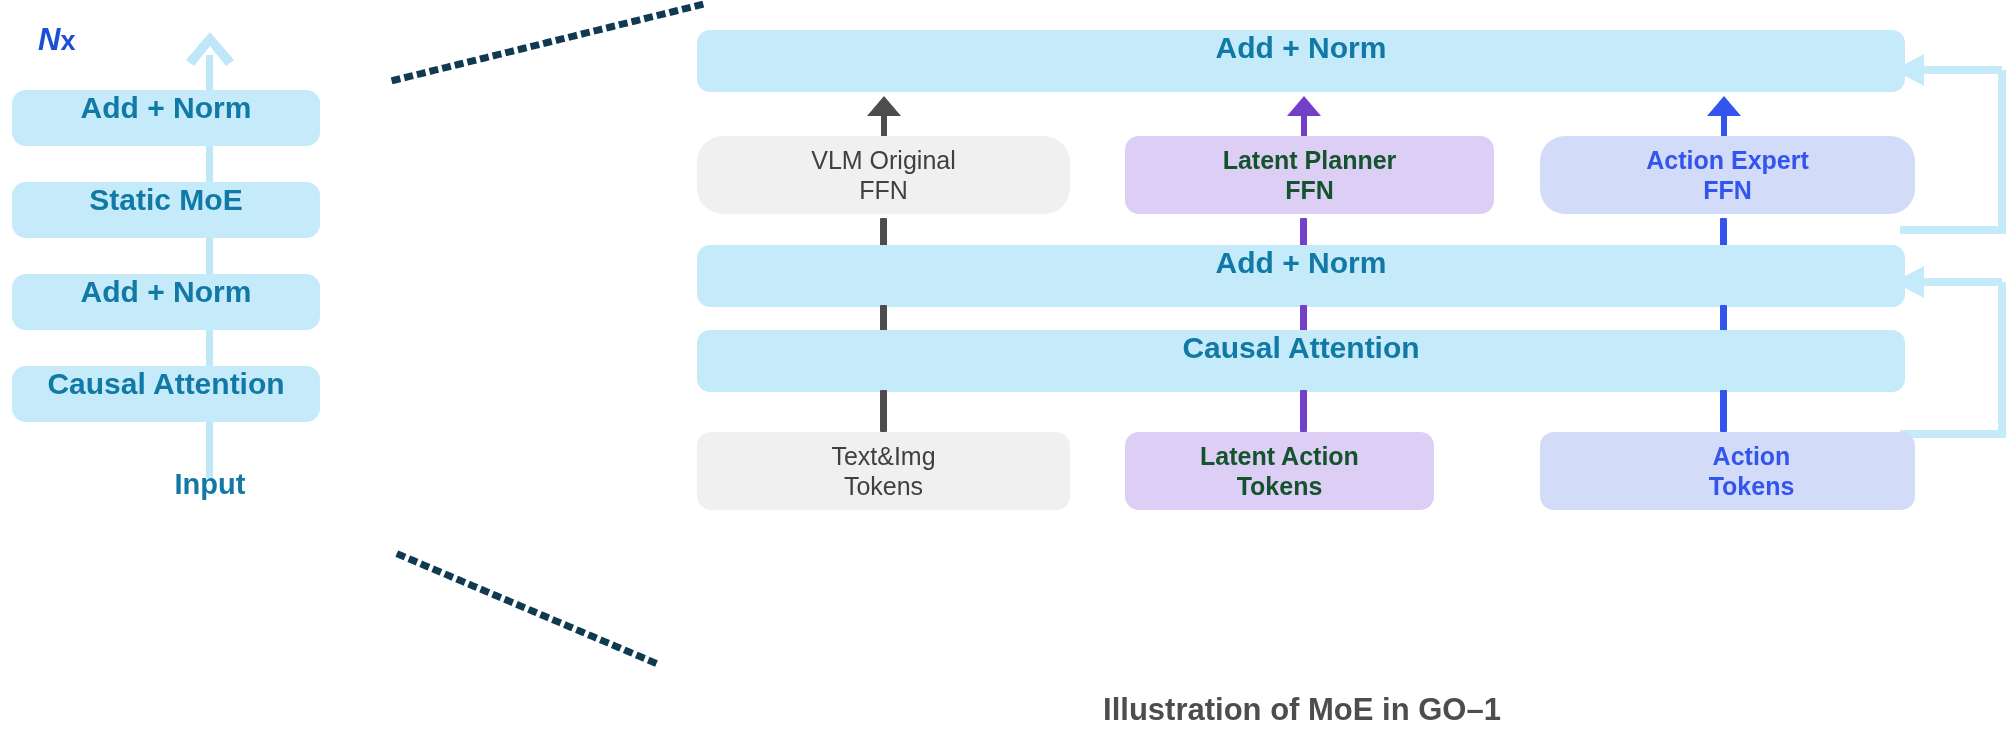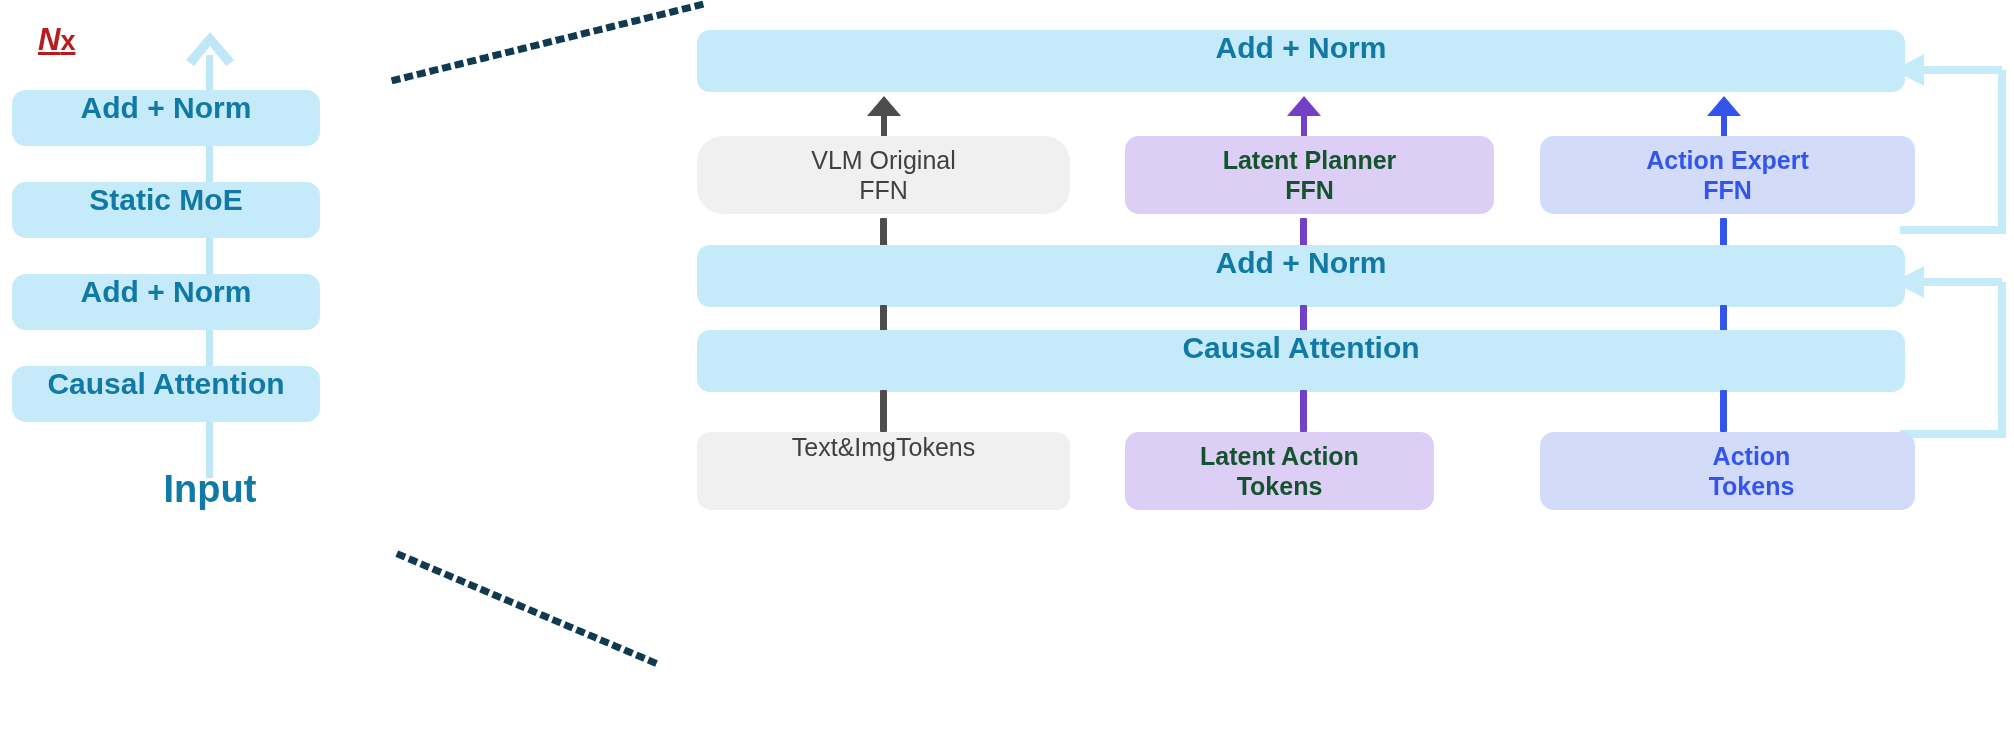--- a/index.html
+++ b/index.html
@@ -37,31 +37,30 @@
     font-weight: bold;
     border-radius: 14px;
   }
   .lspine {
     position: absolute;
     width: 7px;
     background: #BFE7F8;
   }
   .lnx {
     position: absolute;
-    color: #b91c1c;
+    color: #1d4ed8;
     font-size: 31px;
     font-weight: bold;
-    text-decoration: underline;
   }
   .lnx .n { font-style: italic; }
   .lnx .x { font-style: normal; font-weight: bold; font-size: 27px; }
   .linput {
     position: absolute;
     color: #1179A5;
-    font-size: 38px;
+    font-size: 29px;
     font-weight: bold;
     text-align: center;
     width: 300px;
   }
 
   
   .band {
     background: #C5EAFA;
     color: #1179A5;
     font-size: 30px;
@@ -188,21 +187,21 @@
   <div class="box col-grey" style="left:697px; top:136px; width:373px; height:78px; flex-direction:column;border-radius:26px;">
     <span>VLM Original</span>
     <span>FFN</span>
   </div>
 
   <div class="box col-purple" style="left:1125px; top:136px; width:369px; height:78px; flex-direction:column;">
     <span>Latent Planner</span>
     <span>FFN</span>
   </div>
 
-  <div class="box col-blue" style="left:1540px; top:136px; width:375px; height:78px; flex-direction:column;">
+  <div class="box col-blue" style="left:1540px; top:136px; width:375px; height:78px; flex-direction:column;border-radius:25px;">
     <span>Action Expert</span>
     <span>FFN</span>
   </div>
 
   <div class="vline grey" style="left:880px;  top:218px; height:72px;"></div>
   <div class="vline purple" style="left:1300px; top:218px; height:72px;"></div>
   <div class="vline blue" style="left:1720px; top:218px; height:72px;"></div>
 
   <div class="box band" style="left:697px; top:245px; width:1208px; height:62px;">
     <span>Add + Norm</span>
@@ -213,29 +212,30 @@
   <div class="vline blue" style="left:1720px; top:305px; height:30px;"></div>
 
   <div class="box band" style="left:697px; top:330px; width:1208px; height:62px;">
     <span>Causal Attention</span>
   </div>
 
   <div class="vline grey" style="left:880px;  top:390px; height:42px;"></div>
   <div class="vline purple" style="left:1300px; top:390px; height:42px;"></div>
   <div class="vline blue" style="left:1720px; top:390px; height:42px;"></div>
 
-  <div class="box col-grey" style="left:697px; top:432px; width:373px; height:78px; ">
+  <div class="box col-grey" style="left:697px; top:432px; width:373px; height:78px; flex-direction:column;">
     <span>Text&amp;Img</span>
     <span>Tokens</span>
   </div>
 
   <div class="box col-purple" style="left:1125px; top:432px; width:309px; height:78px; flex-direction:column;">
     <span>Latent Action</span>
     <span>Tokens</span>
   </div>
 
   <div class="box col-blue" style="left:1540px; top:432px; width:375px; height:78px; flex-direction:column;padding-left:48px;">
     <span>Action</span>
     <span>Tokens</span>
   </div>
 
+  <div class="caption" style="left:707px; top:692px; width:1190px;">Illustration of MoE in GO–1</div>
 
 </div>
 
 </body></html>

